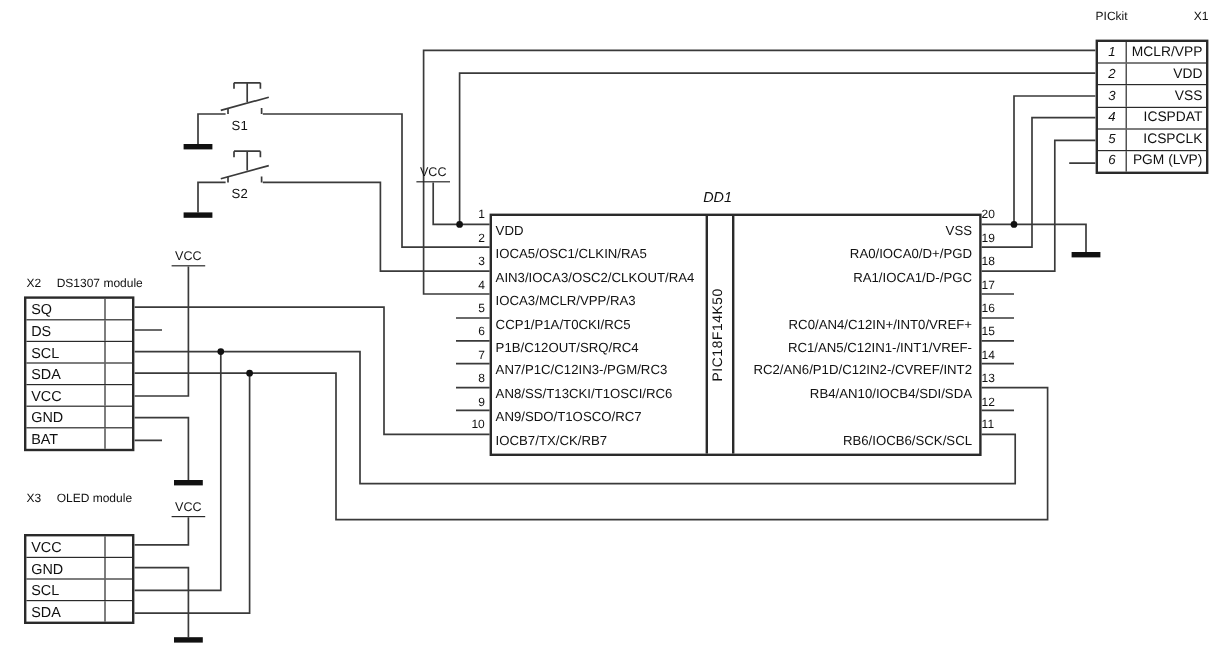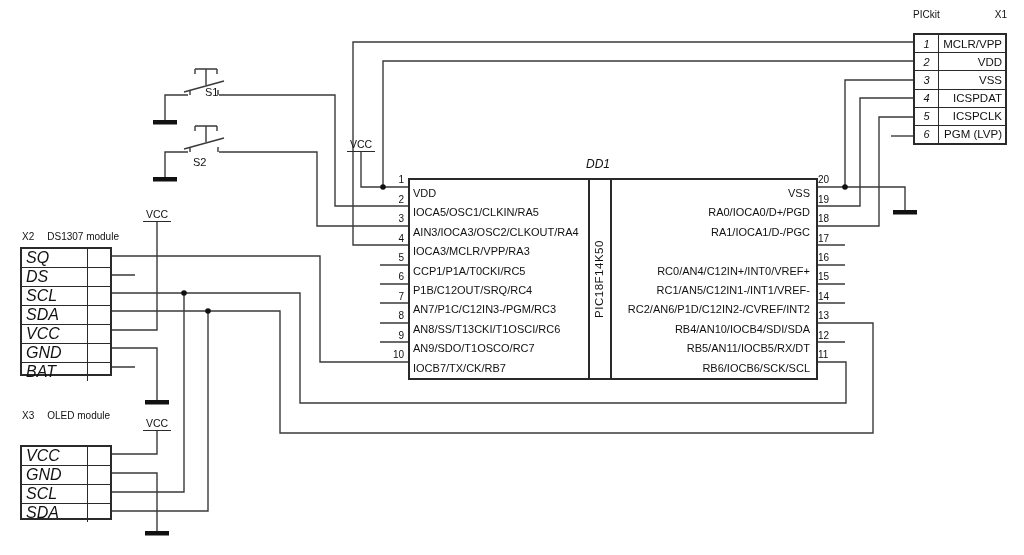--- a/index.html
+++ b/index.html
@@ -35,21 +35,21 @@
         display:flex;flex-direction:column;background:#fff;}
   .conn .row{flex:1;display:flex;align-items:stretch;}
   .conn .row + .row{border-top:1.5px solid #2a2a2a;}
   .x1{left:913px;top:33px;width:94px;height:112px;}
   .x1 .num{width:23px;border-right:1.5px solid #2a2a2a;display:flex;align-items:center;
            justify-content:center;font-style:italic;font-size:11px;}
   .x1 .lab{flex:1;display:flex;align-items:center;justify-content:flex-end;
            padding-right:3px;font-size:11.5px;white-space:nowrap;}
   .mod{left:20px;top:247px;width:92px;height:129px;}
   .mod .lab{flex:1;display:flex;align-items:center;padding-left:4px;
-            font-style:italic;font-size:16px;white-space:nowrap;}
+            font-size:12px;white-space:nowrap;}
   .mod .cell{width:22px;border-left:1.5px solid #2a2a2a;}
   .x3{top:445px;height:75px;}
 
   .hdr{position:absolute;font-size:10px;display:flex;}
   .hdr-x1{left:913px;top:9px;width:94px;justify-content:space-between;}
   .hdr-mod{gap:13px;}
 
   
   .vcc{position:absolute;width:28px;text-align:center;font-size:10.5px;line-height:11px;
        border-bottom:1.5px solid #2a2a2a;padding-bottom:1px;}
@@ -248,21 +248,20 @@
         <span class="pin-label">RC2/AN6/P1D/C12IN2-/CVREF/INT2</span>
         <span class="pin-num">14</span>
       </div>
 
       <div class="pin-row">
         <span class="pin-label">RB4/AN10/IOCB4/SDI/SDA</span>
         <span class="pin-num">13</span>
       </div>
 
       <div class="pin-row">
-        <span class="pin-label">RB5/AN11/IOCB5/RX/DT</span>
         <span class="pin-num">12</span>
       </div>
 
       <div class="pin-row">
         <span class="pin-label">RB6/IOCB6/SCK/SCL</span>
         <span class="pin-num">11</span>
       </div>
     </div>
 
   <div class="hdr hdr-x1">
@@ -368,16 +367,16 @@
       <div class="row">
         <span class="lab">SDA</span>
         <span class="cell"></span>
       </div>
     </div>
 
   <div class="vcc" style="left:347px;top:139px;">VCC</div>
   <div class="vcc" style="left:143px;top:209px;">VCC</div>
   <div class="vcc" style="left:143px;top:418px;">VCC</div>
 
-  <div class="txt sw-label" style="left:193px;top:86px;margin-left:12px;">S1</div>
+  <div class="txt sw-label" style="left:193px;top:99px;">S1</div>
   <div class="txt sw-label" style="left:193px;top:156px;">S2</div>
 
 </div>
 
 </body></html>

